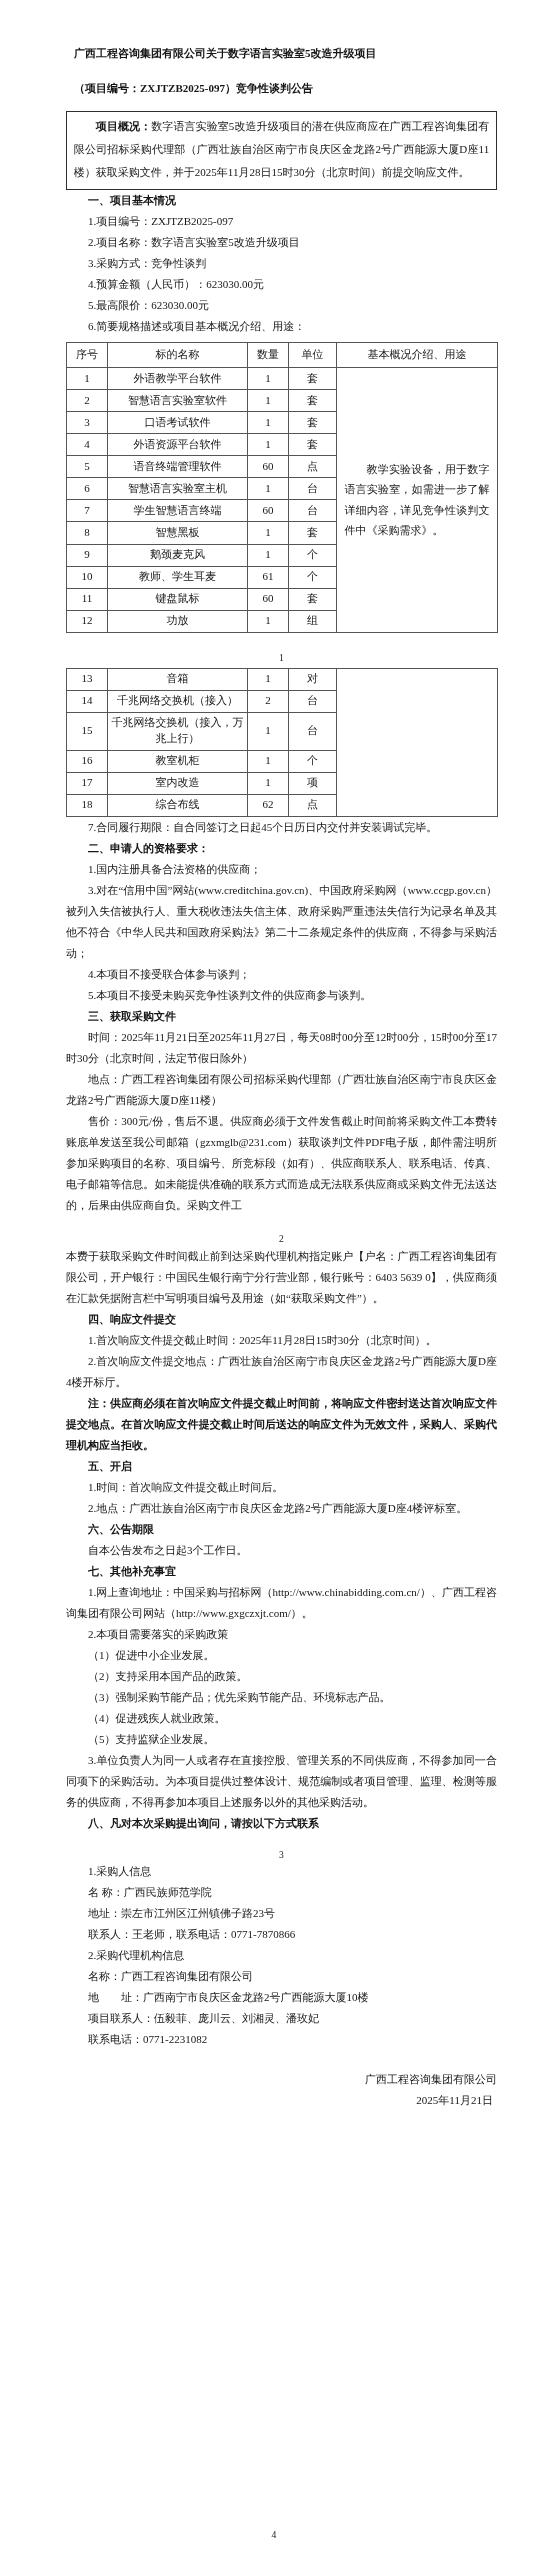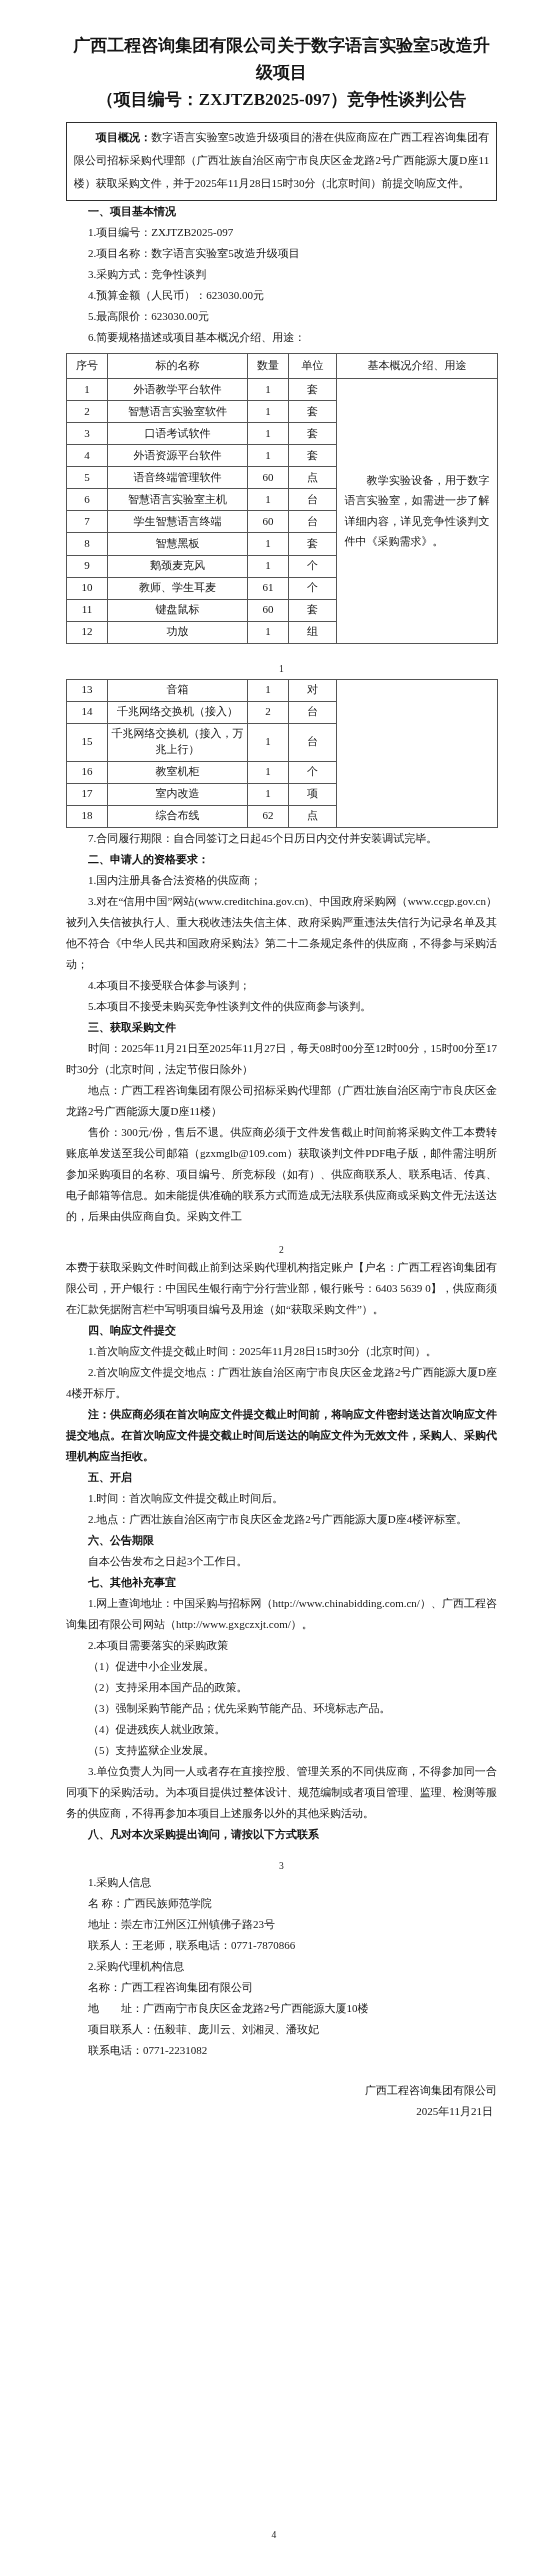--- a/index.html
+++ b/index.html
@@ -2,21 +2,21 @@
 <html style="font-size:11px"><head>
 <meta charset="utf-8">
 <style>
   html, body { margin: 0; padding: 0; background: #ffffff; }
   body {
     width: 548px; height: 2576px; overflow: hidden;
     color: #161616;
     font-family: "Liberation Serif", "DejaVu Serif", serif;
   }
   .doc { padding: 31.5px 51px 0 66px; font-size: 11px; position: relative; }
-  .title { text-align: center; font-weight: 700; font-size: 17px; line-height: 27px; margin: 0; }
+  .title { text-align: left; font-weight: 700; font-size: 11px; line-height: 27px; margin: 8px; }
   .box { border: 1.4px solid #2e2e2e; margin-top: 9.6px; padding: 3.4px 6.8px 6.2px 6.8px; }
   p.body { margin: 0; line-height: 21px; text-align: justify; }
   .box p.body { line-height: 22.6px; }
   .ind { text-indent: 2em; }
   .hd { font-weight: 700; }
   table { border-collapse: collapse; width: 431px; table-layout: fixed; margin-top: 4.1px; border: 1.4px solid #3a3a3a; }
   td, th { border: 0.7px solid #555555; font-weight: 400; text-align: center; vertical-align: middle;
            font-size: 11px; padding: 2.7px 2.1px; height: 15.7px; line-height: 15.7px; overflow: hidden; }
   th { height: 19px; }
   td.desc-cell { text-align: justify; text-indent: 2em; padding: 5.5px 7.5px; line-height: 20.5px; vertical-align: middle; }
@@ -201,21 +201,21 @@
 
   <p class="body ind hd">二、申请人的资格要求：</p>
   <p class="body ind">1.国内注册具备合法资格的供应商；</p>
   <p class="body ind">3.对在“信用中国”网站(www.creditchina.gov.cn)、中国政府采购网（www.ccgp.gov.cn）被列入失信被执行人、重大税收违法失信主体、政府采购严重违法失信行为记录名单及其他不符合《中华人民共和国政府采购法》第二十二条规定条件的供应商，不得参与采购活动；</p>
   <p class="body ind">4.本项目不接受联合体参与谈判；</p>
   <p class="body ind">5.本项目不接受未购买竞争性谈判文件的供应商参与谈判。</p>
 
   <p class="body ind hd">三、获取采购文件</p>
   <p class="body ind">时间：2025年11月21日至2025年11月27日，每天08时00分至12时00分，15时00分至17时30分（北京时间，法定节假日除外）</p>
   <p class="body ind">地点：广西工程咨询集团有限公司招标采购代理部（广西壮族自治区南宁市良庆区金龙路2号广西能源大厦D座11楼）</p>
-  <p class="body ind">售价：300元/份，售后不退。供应商必须于文件发售截止时间前将采购文件工本费转账底单发送至我公司邮箱（gzxmglb@109.com）获取谈判文件PDF电子版，邮件需注明所参加采购项目的名称、项目编号、所竞标段（如有）、供应商联系人、联系电话、传真、电子邮箱等信息。如未能提供准确的联系方式而造成无法联系供应商或采购文件无法送达的，后果由供应商自负。采购文件工</p>
+  <p class="body ind">售价：300元/份，售后不退。供应商必须于文件发售截止时间前将采购文件工本费转账底单发送至我公司邮箱（gzxmglb@231.com）获取谈判文件PDF电子版，邮件需注明所参加采购项目的名称、项目编号、所竞标段（如有）、供应商联系人、联系电话、传真、电子邮箱等信息。如未能提供准确的联系方式而造成无法联系供应商或采购文件无法送达的，后果由供应商自负。采购文件工</p>
 
   <div class="pagenum pg2">2</div>
 
   <p class="body cont">本费于获取采购文件时间截止前到达采购代理机构指定账户【户名：广西工程咨询集团有限公司，开户银行：中国民生银行南宁分行营业部，银行账号：6403 5639 0】，供应商须在汇款凭据附言栏中写明项目编号及用途（如“获取采购文件”）。</p>
 
   <p class="body ind hd">四、响应文件提交</p>
   <p class="body ind">1.首次响应文件提交截止时间：2025年11月28日15时30分（北京时间）。</p>
   <p class="body ind">2.首次响应文件提交地点：广西壮族自治区南宁市良庆区金龙路2号广西能源大厦D座4楼开标厅。</p>
   <p class="body ind hd">注：供应商必须在首次响应文件提交截止时间前，将响应文件密封送达首次响应文件提交地点。在首次响应文件提交截止时间后送达的响应文件为无效文件，采购人、采购代理机构应当拒收。</p>
 

